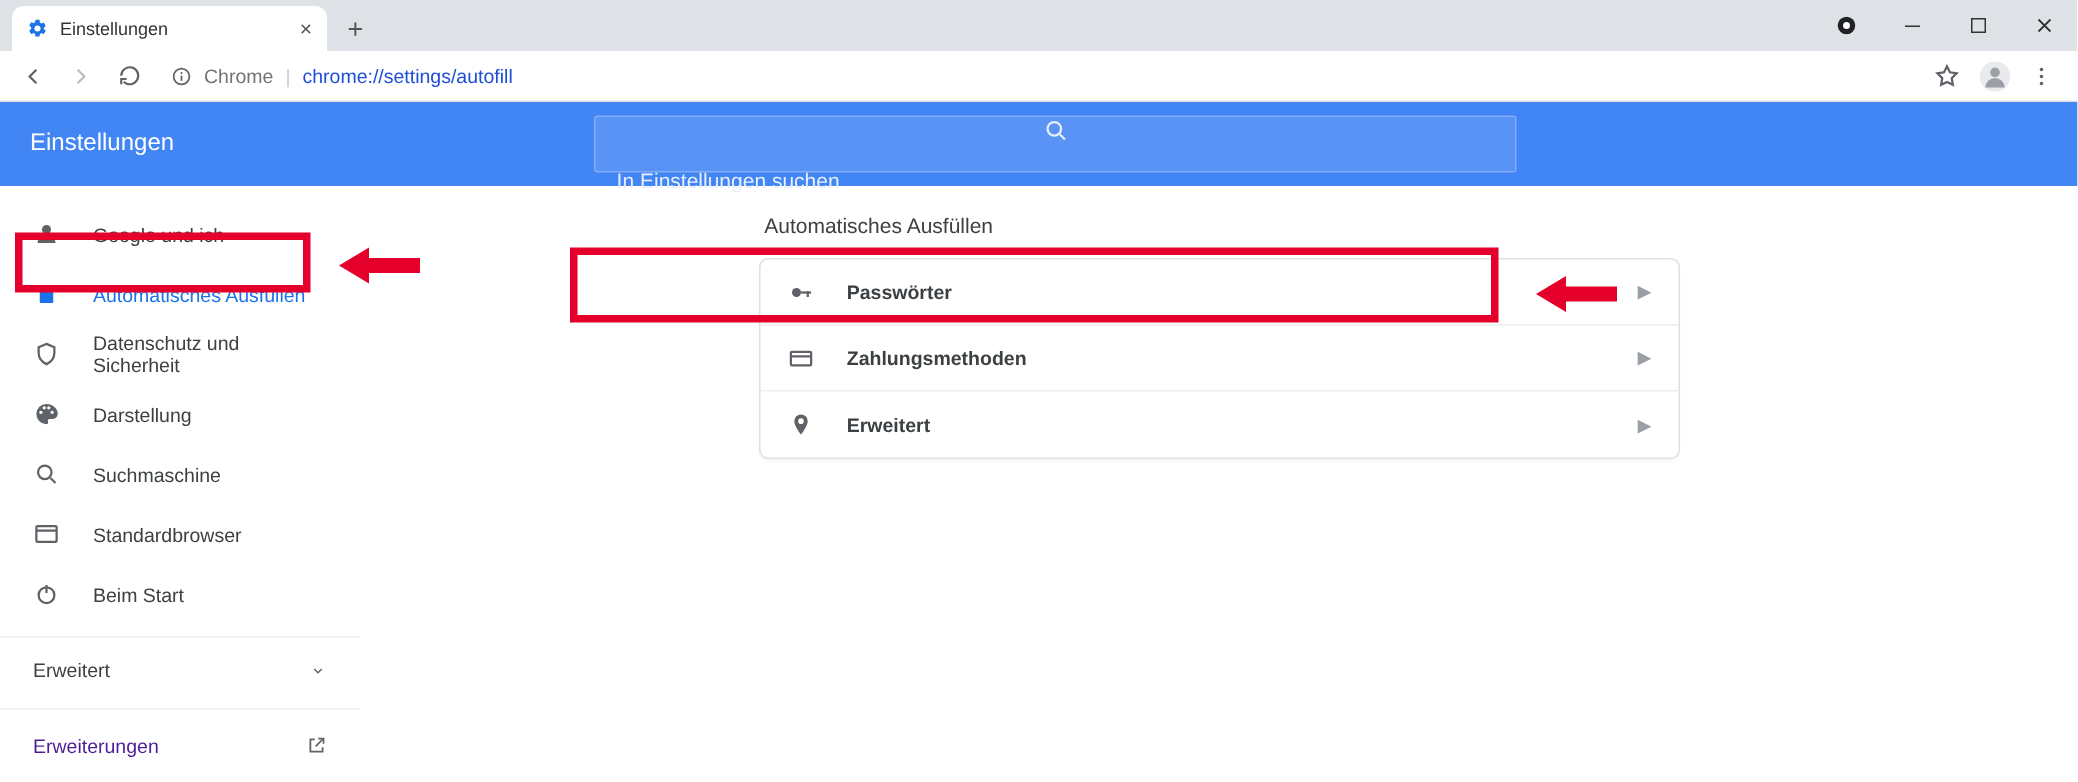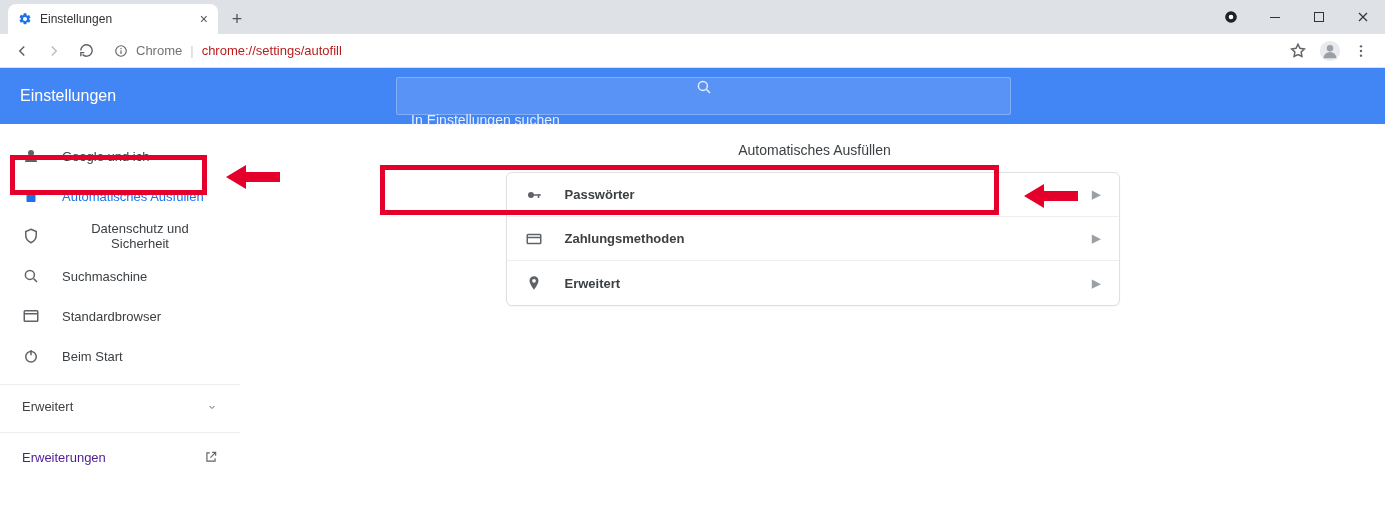--- a/index.html
+++ b/index.html
@@ -14,32 +14,32 @@
   .winctrls { margin-left: auto; display: flex; align-items: center; height: 100%; }
   .winctrl { width: 44px; height: 100%; display: flex; align-items: center; justify-content: center; color: #333; }
 
   
   .addrbar { height: 34px; background: #fff; border-bottom: 1px solid #e0e0e0; display: flex; align-items: center; padding: 0 8px; gap: 4px; }
   .navbtn { width: 28px; height: 28px; display: flex; align-items: center; justify-content: center; color: #5f6368; }
   .navbtn.disabled { color: #bdbdbd; }
   .url-wrap { flex: 1; height: 26px; display: flex; align-items: center; padding: 0 10px; gap: 8px; color: #5f6368; font-size: 13px; }
   .url-wrap .prefix { color: #737373; }
   .url-wrap .sep { color: #ccc; }
-  .url-wrap .path { color: #b91c1c; }
+  .url-wrap .path { color: #1d4ed8; }
   .rightctrls { display: flex; align-items: center; gap: 12px; padding-right: 8px; }
 
   
   .blueheader { height: 56px; background: #4285f4; display: flex; align-items: center; padding: 0 20px; }
   .blueheader .title { color: #fff; font-size: 16px; }
   .searchbox { margin-left: 280px; width: 615px; height: 38px; background: rgba(255,255,255,0.12); border: 1px solid rgba(255,255,255,0.25); border-radius: 2px; display: flex; align-items: center; padding: 0 14px; gap: 16px; flex-direction: column; }
   .searchbox input { background: transparent; border: none; outline: none; color: #fff; font-size: 14px; width: 100%; }
   .searchbox input::placeholder { color: #e8eefb; }
 
   
-  .content { display: flex; height: calc(521px - 34px - 34px - 56px); text-align: center; }
+  .content { display: flex; height: calc(521px - 34px - 34px - 56px); }
   .sidebar { width: 240px; padding-top: 12px; }
   .sidebar-item { height: 40px; display: flex; align-items: center; padding: 0 22px; gap: 22px; font-size: 13px; color: #3c4043; cursor: pointer; }
   .sidebar-item.active { color: #1a73e8; }
   .sidebar-item .icon { width: 18px; height: 18px; color: #5f6368; display: flex; align-items: center; justify-content: center; }
   .sidebar-item.active .icon { color: #1a73e8; }
   .sidebar .expand { height: 44px; display: flex; align-items: center; padding: 0 22px; justify-content: space-between; font-size: 13px; color: #404040; border-top: 1px solid #eee; margin-top: 8px; }
   .sidebar .divider { height: 1px; background: #eee; margin: 4px 0; }
   .sidebar .footer-item { height: 40px; display: flex; align-items: center; padding: 0 22px; justify-content: space-between; font-size: 13px; color: #4c1d95; }
 
   
@@ -183,20 +183,28 @@
       </span>
       <span>Automatisches Ausfüllen</span>
     </div>
     <div class="sidebar-item">
       <span class="icon">
         <svg width="18" height="18" viewBox="0 0 24 24" fill="none" stroke="currentColor" stroke-width="2">
             <path d="M12 3l7 3v5c0 5-3 8-7 10-4-2-7-5-7-10V6z"></path>
           </svg>
       </span>
       <span>Datenschutz und Sicherheit</span>
+    </div>
+    <div class="sidebar-item">
+      <span class="icon">
+        <svg width="18" height="18" viewBox="0 0 24 24" fill="currentColor">
+            <path d="M12 3a9 9 0 0 0 0 18c1 0 1.5-.7 1.5-1.5 0-.6-.3-1-.3-1.5 0-.8.7-1.5 1.5-1.5H17a5 5 0 0 0 5-5c0-4.5-4.5-8.5-10-8.5zM7 12a1.5 1.5 0 1 1 0-3 1.5 1.5 0 0 1 0 3zm3-4a1.5 1.5 0 1 1 0-3 1.5 1.5 0 0 1 0 3zm4 0a1.5 1.5 0 1 1 0-3 1.5 1.5 0 0 1 0 3zm3 4a1.5 1.5 0 1 1 0-3 1.5 1.5 0 0 1 0 3z"></path>
+          </svg>
+      </span>
+      <span>Darstellung</span>
     </div>
     <div class="sidebar-item">
       <span class="icon">
         <svg width="18" height="18" viewBox="0 0 24 24" fill="none" stroke="currentColor" stroke-width="2">
             <circle cx="10.5" cy="10.5" r="6"></circle>
             <path d="M20 20l-4.5-4.5"></path>
           </svg>
       </span>
       <span>Suchmaschine</span>
     </div>

